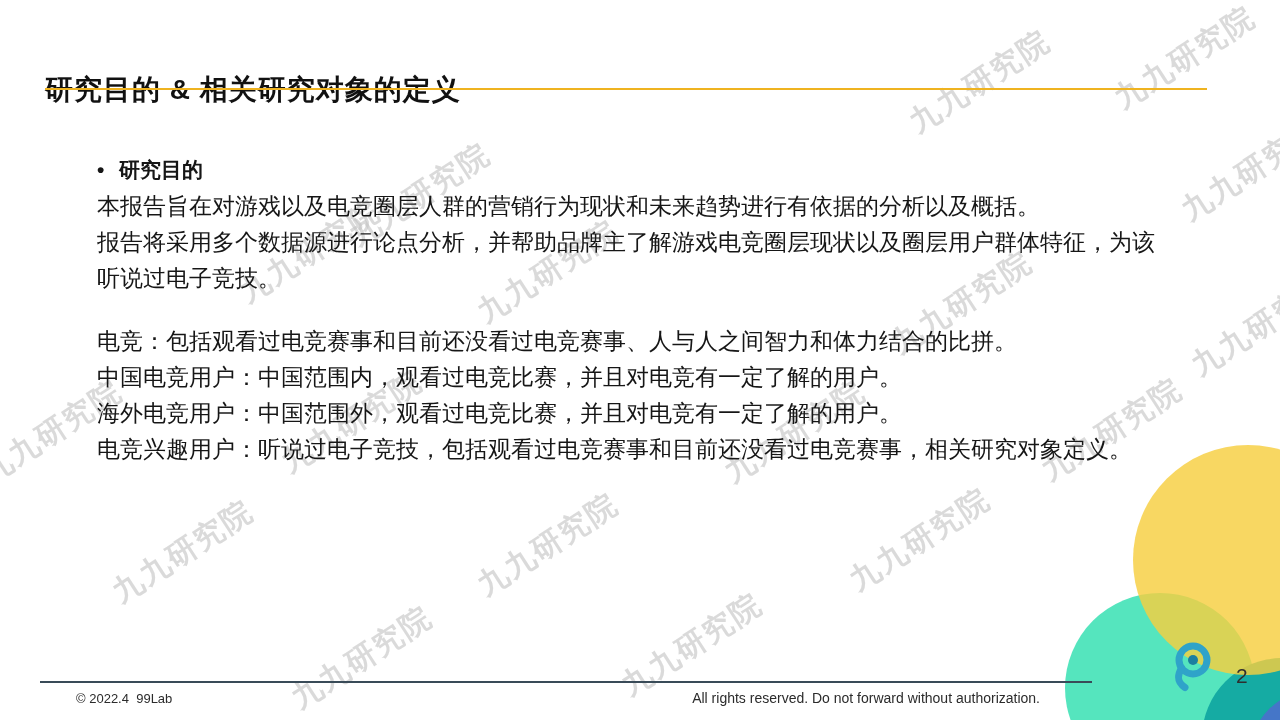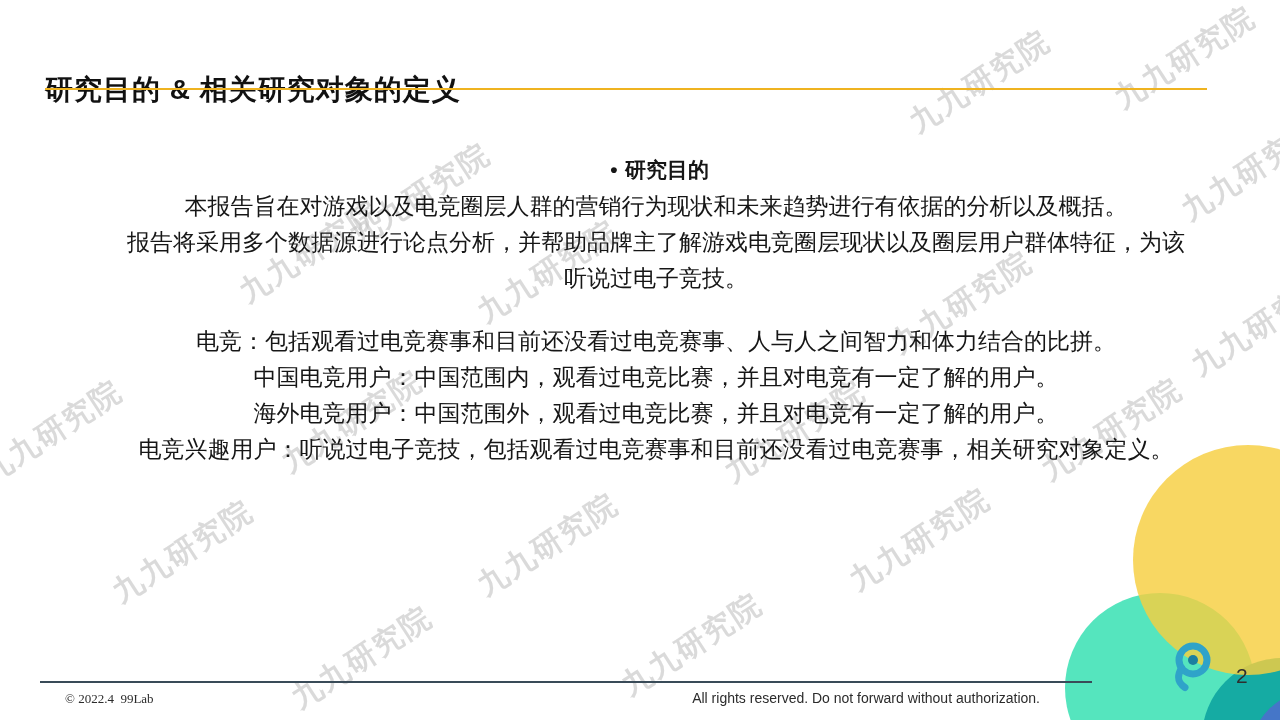--- a/index.html
+++ b/index.html
@@ -22,39 +22,39 @@
     position:absolute;left:45px;top:52px;z-index:3;
     font-size:28px;font-weight:bold;color:#111;letter-spacing:1px;
     white-space:nowrap;
   }
   .title-underline{
     position:absolute;left:45px;top:88px;width:1162px;height:2px;z-index:3;
   }
   
   .content{
     position:absolute;left:97px;top:152px;width:1118px;z-index:3;
-    font-size:23px;line-height:36px;color:#161616;text-align:center;
+    font-size:23px;line-height:36px;color:#161616;
   }
   .section{margin-bottom:27px;}
   .section-heading{font-weight:bold;font-size:21px;line-height:36px;}
   .bullet-dot{display:inline-block;width:22px;font-weight:bold;}
   .body-line{white-space:nowrap;}
   
   .circle{position:absolute;border-radius:50%;}
   .circle-mint {width:190px;height:190px;left:1065px;top:593px;z-index:2;}
   .circle-teal {width:160px;height:160px;left:1202px;top:658px;z-index:2;}
   .circle-blue {width:144px;height:144px;left:1248px;top:688px;z-index:2;}
   .circle-yellow{width:230px;height:230px;left:1133px;top:445px;z-index:2;opacity:.82;}
   
   .footer-line{
     position:absolute;left:40px;top:681px;width:1052px;height:2px;z-index:3;
   }
   .footer-left{
-    position:absolute;left:65px;top:691px;z-index:3;
-    font-size:13px;color:#2b2b2b;white-space:pre;font-family:Liberation Serif, serif;
+    position:absolute;left:76px;top:691px;z-index:3;
+    font-size:13px;color:#2b2b2b;white-space:pre;
   }
   .footer-right{
     position:absolute;right:240px;top:690px;z-index:3;
     font-size:14px;color:#2b2b2b;white-space:nowrap;
   }
   .page-number{
     position:absolute;left:1236px;top:664px;z-index:5;
     font-size:21px;color:#2e2e2e;
   }
   .logo{position:absolute;left:1166px;top:640px;z-index:5;width:48px;height:52px;}

